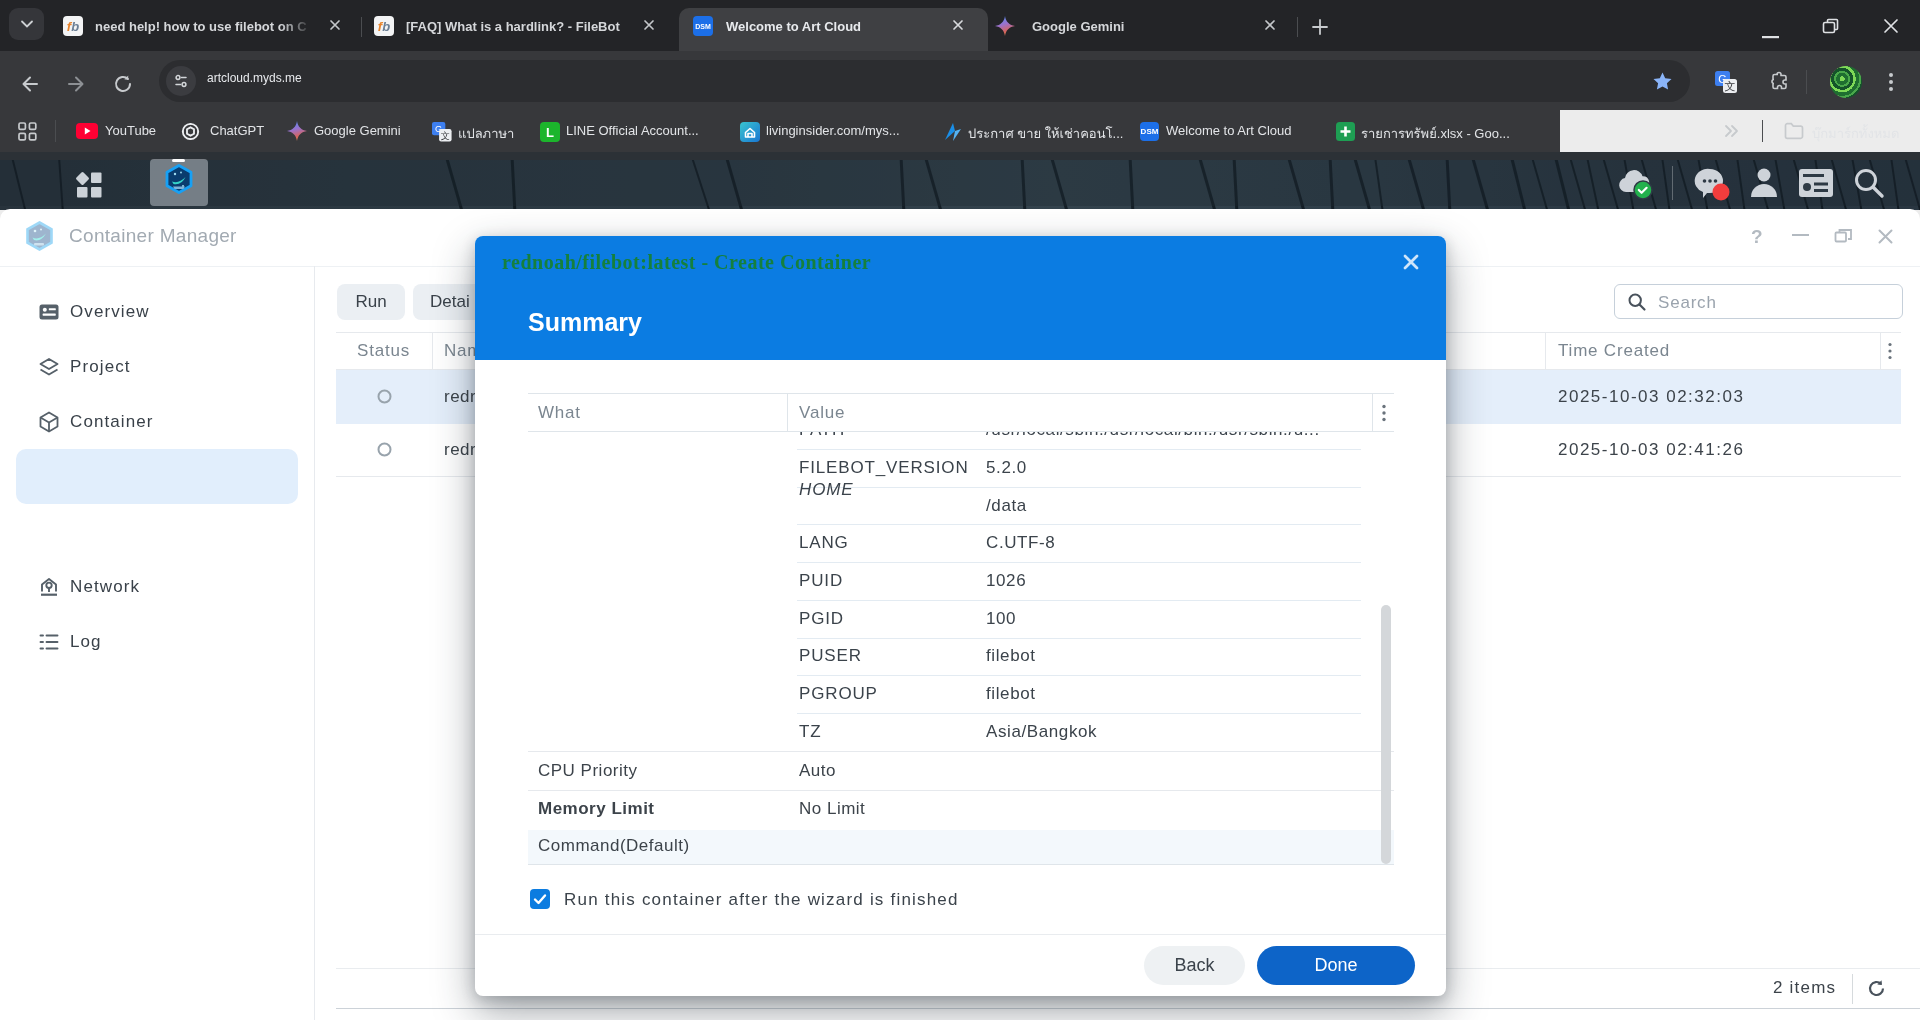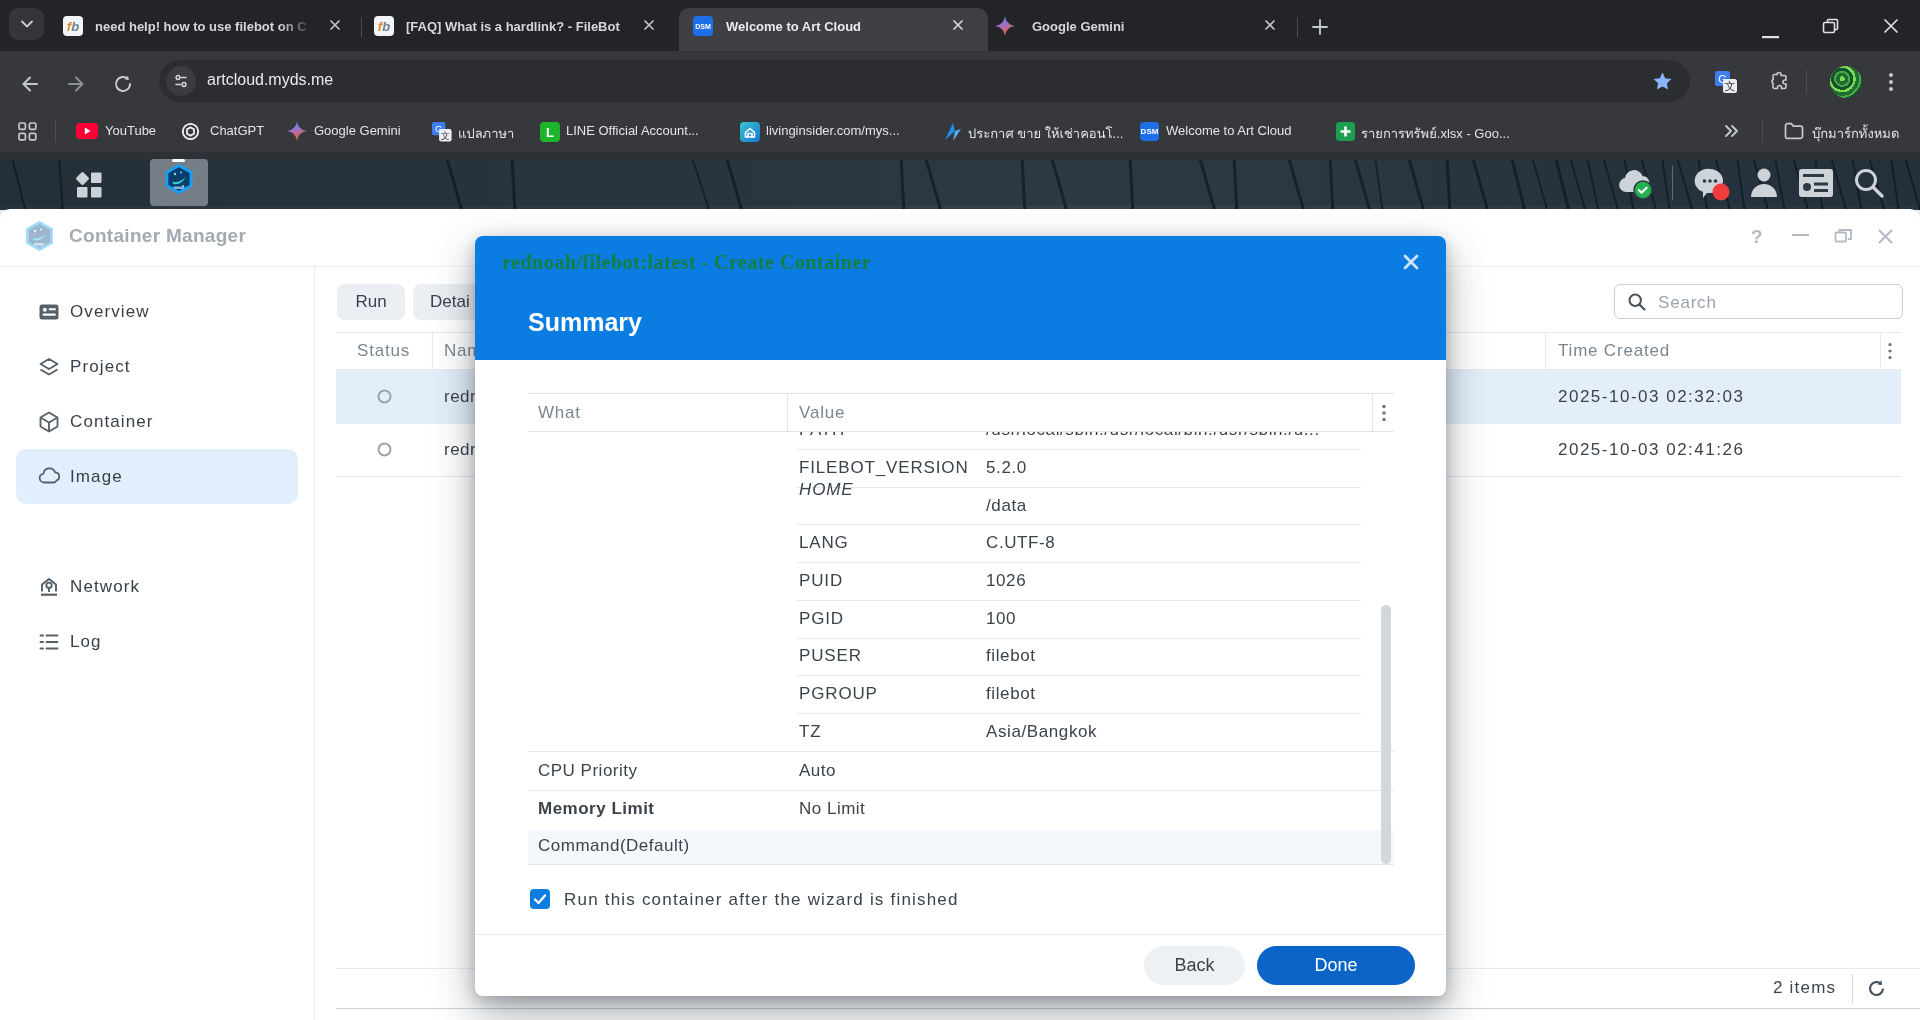--- a/index.html
+++ b/index.html
@@ -2,21 +2,21 @@
 <html><head>
 <meta charset="utf-8">
 <style>
   * { margin:0; padding:0; box-sizing:border-box; }
   html,body { width:1920px; height:1020px; overflow:hidden; }
   body { font-family:"Liberation Sans", sans-serif; position:relative; background:#ececec; }
   .abs { position:absolute; }
   
   #tabstrip { left:0; top:0; width:1920px; height:51px; background:#232427; }
   #toolbar { left:0; top:51px; width:1920px; height:59px; background:#37383b; }
-  #bookbar { left:0; top:110px; width:1920px; height:42px; background:#37383b; }
+  #bookbar { left:0; top:110px; width:1560px; height:42px; background:#37383b; }
   .tabtxt { font-size:13px; color:#d5d7da; white-space:nowrap; overflow:hidden; }
   .tclose { color:#c4c7ca; font-size:13px; }
   .vdiv { width:1px; background:#4b4d50; }
   .bmtxt { font-size:13px; color:#e2e4e7; white-space:nowrap; }
   
   #dsmstrip { left:0; top:152px; width:1920px; height:58px; background:linear-gradient(90deg,#28333c 0%,#2c3942 18%,#2f3d47 38%,#35444e 55%,#31404b 70%,#2b3843 85%,#293641 100%); overflow:hidden; }
   .wline { position:absolute; top:-12px; height:90px; width:2px; background:rgba(5,12,18,0.65); }
   #taskbar { position:absolute; left:0; top:0px; width:1920px; height:54px; background:rgba(30,40,50,0.35); }
   
   #win { left:0; top:209px; width:1920px; height:811px; background:#fff; border-radius:10px 10px 0 0; }
@@ -117,21 +117,21 @@
 
   <div class="abs" style="left:159px;top:9px;width:1531px;height:42px;background:#2c2d30;border-radius:21px;"></div>
   <div class="abs" style="left:166px;top:15px;width:30px;height:30px;background:#3b3c40;border-radius:15px;display:flex;align-items:center;justify-content:center;">
     <svg width="16" height="16" viewBox="0 0 16 16">
         <circle cx="5" cy="4.5" r="1.9" stroke="#d3d6d9" stroke-width="1.5" fill="none"></circle>
         <line x1="8.4" y1="4.5" x2="13" y2="4.5" stroke="#d3d6d9" stroke-width="1.5" stroke-linecap="round"></line>
         <circle cx="11" cy="11.5" r="1.9" stroke="#d3d6d9" stroke-width="1.5" fill="none"></circle>
         <line x1="3" y1="11.5" x2="7.6" y2="11.5" stroke="#d3d6d9" stroke-width="1.5" stroke-linecap="round"></line>
       </svg>
   </div>
-  <div class="abs" style="left:207px;top:20px;font-size:16px;color:#e8eaed;">artcloud.myds.me</div>
+  <div class="abs" style="left:207px;top:20px;font-size:12px;color:#e8eaed;">artcloud.myds.me</div>
   <div class="abs" style="left:1652px;top:20px;"><svg width="21" height="21" viewBox="0 0 21 21">
         <path d="M10.5 1.5 L13.2 7.2 L19.5 8 L14.9 12.3 L16.1 18.5 L10.5 15.4 L4.9 18.5 L6.1 12.3 L1.5 8 L7.8 7.2 Z" fill="#8ab4f8"></path>
       </svg></div>
   <div class="abs" style="left:1714px;top:19px;"><svg width="24" height="24" viewBox="0 0 24 24">
         <rect x="1" y="1" width="15" height="15" rx="2.5" fill="#3d7ff0"></rect>
         <text x="8.5" y="12.5" font-size="11" fill="#fff" text-anchor="middle" font-family="Liberation Sans">G</text>
         <rect x="9" y="9" width="14" height="14" rx="2.5" fill="#eceef1"></rect>
         <text x="16" y="20" font-size="11" fill="#37393c" text-anchor="middle" font-family="Liberation Sans">文</text>
       </svg></div>
   <div class="abs" style="left:1768px;top:20px;"><svg width="22" height="22" viewBox="0 0 22 22">
@@ -317,21 +317,21 @@
 
 <div class="abs" id="win">
 
   <div class="abs" style="left:26px;top:12px;opacity:0.5;"><svg width="27" height="30" viewBox="0 0 27 30">
         <path d="M13.5 1.5 L25.5 8.25 L25.5 21.75 L13.5 28.5 L1.5 21.75 L1.5 8.25 Z" fill="#3f6e9e" stroke="#3fb2f0" stroke-width="2.6"></path>
         <path d="M6.5 16.5 Q13 19.5 20 12.5 Q15 21 8 19 Z" fill="#49e0d8"></path>
         <circle cx="9" cy="10" r="1.3" fill="#bfe8f5"></circle>
         <circle cx="15" cy="8.5" r="1" fill="#bfe8f5"></circle>
         <rect x="8" y="22" width="10" height="2.5" rx="1" fill="#9fc6e0"></rect>
       </svg></div>
-  <div class="abs" style="left:69px;top:16px;font-size:19px;font-weight:bold;color:#a2aab2;letter-spacing:0.3px;">Container Manager</div>
+  <div class="abs" style="left:69px;top:16px;font-size:19px;font-weight:normal;color:#a2aab2;letter-spacing:0.3px;">Container Manager</div>
   <div class="abs" style="left:1751px;top:17px;font-size:19px;color:#b3bac1;font-weight:bold;">?</div>
   <div class="abs" style="left:1792px;top:25px;width:17px;height:2.4px;background:#b3bac1;"></div>
   <div class="abs" style="left:1834px;top:19px;"><svg width="19" height="17" viewBox="0 0 19 17">
         <rect x="1.5" y="4.5" width="10.5" height="9" rx="1" fill="none" stroke="#b3bac1" stroke-width="1.8"></rect>
         <path d="M5.5 4.5 L5.5 2 L17 2 L17 11 L14 11" fill="none" stroke="#b3bac1" stroke-width="1.8"></path>
       </svg></div>
   <div class="abs" style="left:1877px;top:19px;"><svg width="17" height="17" viewBox="0 0 17 17">
         <path d="M2.5 2.5 L14.5 14.5 M14.5 2.5 L2.5 14.5" stroke="#b3bac1" stroke-width="2" stroke-linecap="round"></path>
       </svg></div>
   <div class="abs" style="left:0px;top:57px;width:1920px;height:1px;background:#eef1f4;"></div>
@@ -353,26 +353,20 @@
           <path d="M2.5 6.5 L11 11.5 L19.5 6.5 M11 11.5 L11 20.5" fill="none" stroke="#566069" stroke-width="1.8" stroke-linejoin="round"></path>
         </svg></div>
     <div class="sidetxt">Container</div>
   </div>
   <div class="sideitem" style="top:130px;">
     <div class="sideico"><svg width="22" height="22" viewBox="0 0 22 22">
           <path d="M11 3 L19.5 8 L11 13 L2.5 8 Z" fill="none" stroke="#566069" stroke-width="1.9" stroke-linejoin="round"></path>
           <path d="M2.5 13.5 L11 18.5 L19.5 13.5" fill="none" stroke="#566069" stroke-width="1.9" stroke-linejoin="round"></path>
         </svg></div>
     <div class="sidetxt">Project</div>
-  </div>
-  <div class="sideitem" style="top:240px;">
-    <div class="sideico"><svg width="22" height="22" viewBox="0 0 22 22">
-          <path d="M6 16.5 a4.5 4.5 0 0 1 -0.5 -8.95 a6 6 0 0 1 11.6 -1.2 a4.2 4.2 0 0 1 1.4 8.15 q-0.7 2 -3 2 Z" fill="none" stroke="#566069" stroke-width="1.8" stroke-linejoin="round"></path>
-        </svg></div>
-    <div class="sidetxt">Image</div>
   </div>
   <div class="sideitem" style="top:350px;">
     <div class="sideico"><svg width="22" height="22" viewBox="0 0 22 22">
           <path d="M4 15.5 L4 8.5 L11 3 L18 8.5 L18 15.5" fill="none" stroke="#566069" stroke-width="1.9" stroke-linejoin="round"></path>
           <circle cx="11" cy="9.3" r="2.7" fill="none" stroke="#566069" stroke-width="1.9"></circle>
           <line x1="11" y1="12" x2="11" y2="16" stroke="#566069" stroke-width="1.9"></line>
           <line x1="3" y1="18.7" x2="19" y2="18.7" stroke="#566069" stroke-width="2.2"></line>
         </svg></div>
     <div class="sidetxt">Network</div>
   </div>

